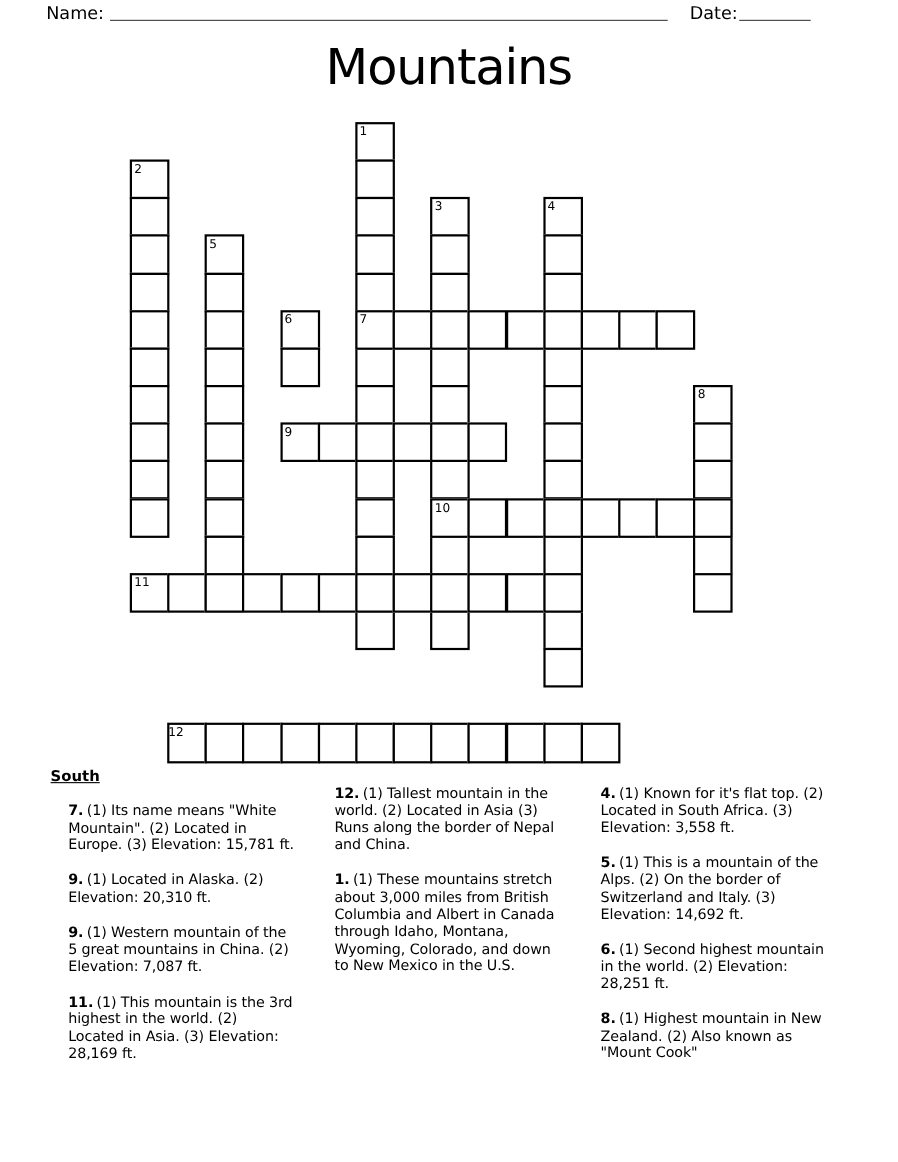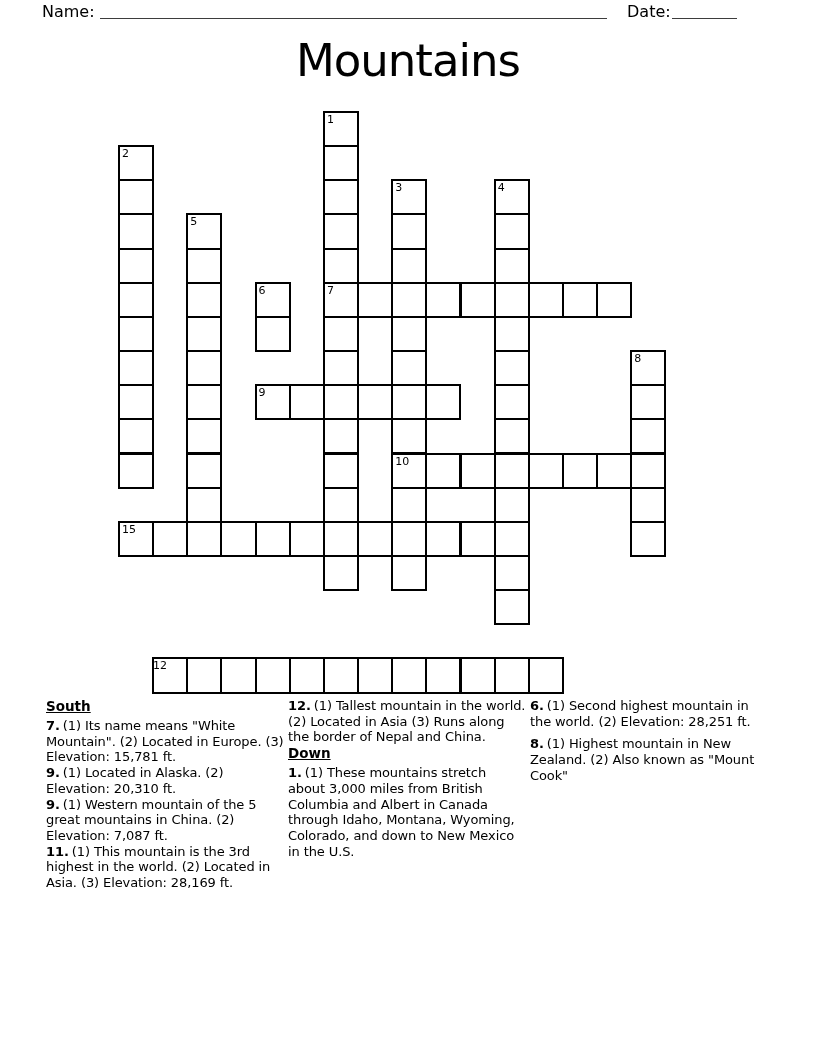--- a/index.html
+++ b/index.html
@@ -73,21 +73,21 @@
     position: absolute;
     left: 46px;
     top: 698px;
     display: grid;
     grid-template-columns: repeat(3, 238px);
     column-gap: 4px;
     align-items: start;
   }
   .clue-col { min-width: 0; }
   .clue {
-    margin: 0;
+    margin: 16px;
     font-size: 13px;
     line-height: 15.7px;
     letter-spacing: -0.1px;
     color: #000;
   }
   .clue b { margin-right: 3px; }
   .clue-heading {
     margin: 0 0 4px 0;
     font-size: 13.5px;
     font-weight: bold;
@@ -216,21 +216,21 @@
       <div class="cell" data-name="grid-cell" style="left: 68.3px; top: 409.8px;"></div>
       <div class="cell" data-name="grid-cell" style="left: 102.45px; top: 409.8px;"></div>
       <div class="cell" data-name="grid-cell" style="left: 136.6px; top: 409.8px;"></div>
       <div class="cell" data-name="grid-cell" style="left: 170.75px; top: 409.8px;"></div>
       <div class="cell" data-name="grid-cell" style="left: 204.9px; top: 409.8px;"></div>
       <div class="cell" data-name="grid-cell" style="left: 239.05px; top: 409.8px;"></div>
       <div class="cell" data-name="grid-cell" style="left: 273.2px; top: 409.8px;"></div>
       <div class="cell" data-name="grid-cell" style="left: 307.35px; top: 409.8px;"></div>
       <div class="cell" data-name="grid-cell" style="left: 341.5px; top: 409.8px;"></div>
       <div class="cell" data-name="grid-cell" style="left: 375.65px; top: 409.8px;"></div>
-      <span class="cell-number" data-name="cell-number" style="left: 4px; top: 412.8px;">15</span>
+      <span class="cell-number" data-name="cell-number" style="left: 4px; top: 412.8px;">11</span>
       <div class="cell" data-name="grid-cell" style="left: 34.15px; top: 546.4px;"></div>
       <div class="cell" data-name="grid-cell" style="left: 68.3px; top: 546.4px;"></div>
       <div class="cell" data-name="grid-cell" style="left: 102.45px; top: 546.4px;"></div>
       <div class="cell" data-name="grid-cell" style="left: 136.6px; top: 546.4px;"></div>
       <div class="cell" data-name="grid-cell" style="left: 170.75px; top: 546.4px;"></div>
       <div class="cell" data-name="grid-cell" style="left: 204.9px; top: 546.4px;"></div>
       <div class="cell" data-name="grid-cell" style="left: 239.05px; top: 546.4px;"></div>
       <div class="cell" data-name="grid-cell" style="left: 273.2px; top: 546.4px;"></div>
       <div class="cell" data-name="grid-cell" style="left: 307.35px; top: 546.4px;"></div>
       <div class="cell" data-name="grid-cell" style="left: 341.5px; top: 546.4px;"></div>
@@ -242,22 +242,23 @@
   <div id="clues" data-name="clues-section">
       <div class="clue-col" data-name="clue-column">
         <div class="clue-heading" data-name="across-heading">South</div>
         <p class="clue" data-name="clue-7"><b data-name="clue-number">7.</b>(1) Its name means "White Mountain". (2) Located in Europe. (3) Elevation: 15,781 ft.</p>
         <p class="clue" data-name="clue-9"><b data-name="clue-number">9.</b>(1) Located in Alaska. (2) Elevation: 20,310 ft.</p>
         <p class="clue" data-name="clue-10"><b data-name="clue-number">9.</b>(1) Western mountain of the 5 great mountains in China. (2) Elevation: 7,087 ft.</p>
         <p class="clue" data-name="clue-11"><b data-name="clue-number">11.</b>(1) This mountain is the 3rd highest in the world. (2) Located in Asia. (3) Elevation: 28,169 ft.</p>
       </div>
       <div class="clue-col" data-name="clue-column">
         <p class="clue" data-name="clue-12"><b data-name="clue-number">12.</b>(1) Tallest mountain in the world. (2) Located in Asia (3) Runs along the border of Nepal and China.</p>
-        <div class="clue-heading" data-name="down-heading">Down</div>
         <p class="clue" data-name="clue-1"><b data-name="clue-number">1.</b>(1) These mountains stretch about 3,000 miles from British Columbia and Albert in Canada through Idaho, Montana, Wyoming, Colorado, and down to New Mexico in the U.S.</p>
       </div>
       <div class="clue-col" data-name="clue-column">
+        <p class="clue" data-name="clue-4"><b data-name="clue-number">4.</b>(1) Known for it's flat top. (2) Located in South Africa. (3) Elevation: 3,558 ft.</p>
+        <p class="clue" data-name="clue-5"><b data-name="clue-number">5.</b>(1) This is a mountain of the Alps. (2) On the border of Switzerland and Italy. (3) Elevation: 14,692 ft.</p>
         <p class="clue" data-name="clue-6"><b data-name="clue-number">6.</b>(1) Second highest mountain in the world. (2) Elevation: 28,251 ft.</p>
         <p class="clue" data-name="clue-8"><b data-name="clue-number">8.</b>(1) Highest mountain in New Zealand. (2) Also known as "Mount Cook"</p>
       </div>
     </div>
 
 </div>
 
 </body></html>

